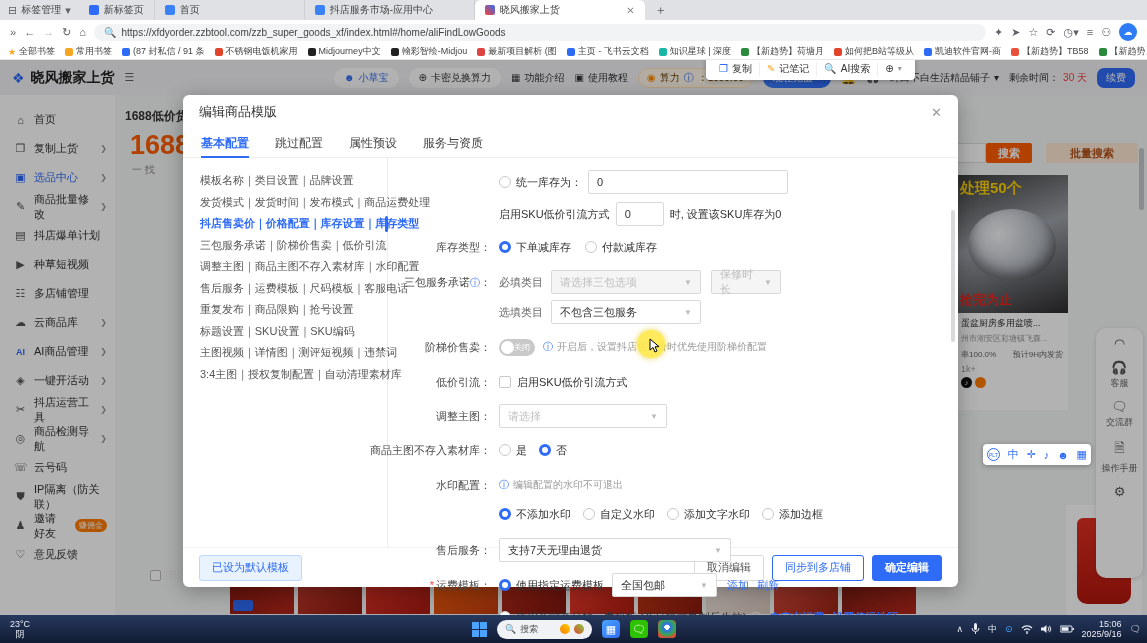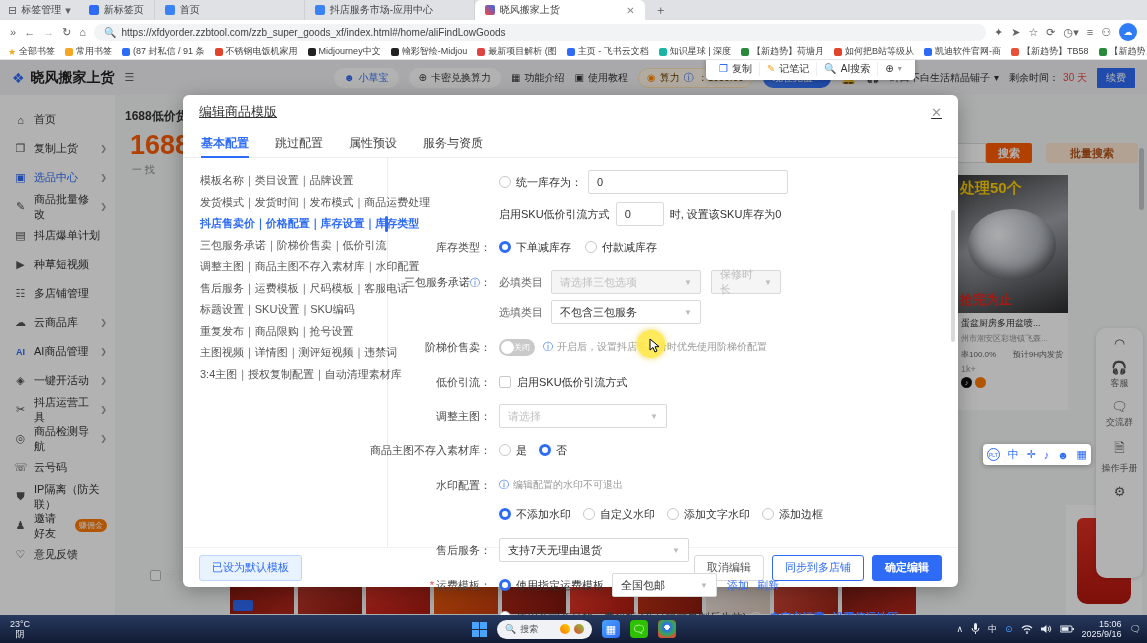--- a/index.html
+++ b/index.html
@@ -26,21 +26,21 @@
   .app { position:absolute; left:0; top:60px; width:1147px; height:555px; background:#f5f6f7; overflow:hidden; }
   .appheader { position:absolute; left:0; top:0; width:100%; height:35px; background:#f2f3f5; display:flex; align-items:center; gap:10px; padding:0 12px; font-size:11px; color:#333; }
   .applogo { display:flex; align-items:center; gap:6px; font-size:14px; font-weight:bold; color:#222; }
   .pawicon { color:#2e6bf6; font-size:14px; }
   .hpill { background:#fff; border-radius:12px; padding:3px 10px; display:flex; align-items:center; gap:4px; color:#2e6bf6; font-size:10px; }
   .hlink { display:flex; align-items:center; gap:4px; color:#333; font-size:10px; }
   .powerpill { background:#fff7e8; border:1px solid #ffe2b8; border-radius:12px; padding:2px 8px; display:flex; align-items:center; gap:4px; font-size:10px; color:#663c00; }
   .recharge { background:linear-gradient(90deg,#3c7dff,#2e6bf6); color:#fff; border-radius:12px; padding:3px 10px; font-size:10px; position:relative; }
   .bell { position:relative; font-size:12px; }
   .bell::after { content:""; position:absolute; right:-2px; top:-2px; width:5px; height:5px; background:#f43; border-radius:50%; }
-  .renew { background:#2e6bf6; color:#fff; border-radius:1px; padding:3px 9px; font-size:10px; }
+  .renew { background:#2e6bf6; color:#fff; border-radius:7px; padding:3px 9px; font-size:10px; }
   .redtime { color:#f43f3f; }
 
   .sidebar { position:absolute; left:0; top:35px; width:115px; height:520px; background:#fff; padding-top:10px; }
   .sbitem { display:flex; align-items:center; gap:7px; height:29px; padding:0 8px 0 14px; font-size:11px; color:#333; }
   .sbitem .ic { width:13px; font-size:11px; color:#555; text-align:center; flex:none; }
   .sbitem.active, .sbitem.active .ic { color:#2e6bf6; }
   .sbarrow { margin-left:auto; color:#999; font-size:8px; }
   .sbbadge { background:#ff7a00; color:#fff; font-size:8px; border-radius:7px; padding:1px 4px; margin-left:2px; white-space:nowrap; }
 
   
@@ -79,21 +79,21 @@
 
   
   .cliptool { position:absolute; left:706px; top:-3px; height:23px; background:#fff; border-radius:4px; box-shadow:0 1px 5px rgba(0,0,0,.3); display:flex; align-items:center; font-size:10px; color:#333; padding:0 6px; gap:0; z-index:30; }
   .ct-item { display:flex; align-items:center; gap:4px; padding:0 7px; border-right:1px solid #eee; height:14px; }
   .ct-item:last-child { border-right:none; }
   .minibar { position:absolute; left:983px; top:384px; width:108px; height:21px; background:#fff; border-radius:4px; box-shadow:0 1px 5px rgba(0,0,0,.3); display:flex; align-items:center; justify-content:space-around; z-index:30; color:#2e6bf6; font-size:11px; }
   .plt { width:13px; height:13px; border-radius:50%; border:1.5px solid #2e6bf6; color:#2e6bf6; font-size:5px; display:flex; align-items:center; justify-content:center; }
 
   
   .modal { position:absolute; left:183px; top:35px; width:775px; height:492px; background:#fff; border-radius:6px; box-shadow:0 4px 20px rgba(0,0,0,.3); z-index:20; font-size:11px; color:#333; }
-  .mhead { height:34px; display:flex; align-items:center; justify-content:space-between; padding:0 16px; font-size:13px; color:#333;text-decoration:underline; }
+  .mhead { height:34px; display:flex; align-items:center; justify-content:space-between; padding:0 16px; font-size:13px; color:#333; }
   .mclose { color:#999; font-size:13px; }
   .mtabs { height:29px; display:flex; gap:26px; padding:0 18px; border-bottom:1px solid #ededed; font-size:12px; color:#444; }
   .mtab { display:flex; align-items:center; position:relative; }
   .mtab.active { color:#2e6bf6; font-weight:bold; }
   .mtab.active::after { content:""; position:absolute; left:0; right:0; bottom:-1px; height:2px; background:#2e6bf6; }
   .mbody { display:flex; height:389px; }
   .mnav { width:204px; padding:12px 0 0 17px; flex:none; }
   .mnav-item { position:relative; font-size:11px; color:#555; line-height:21.5px; white-space:nowrap; }
   .mnav-item.active { color:#2e6bf6; font-weight:bold; }
   .mnav-item.active::after { content:""; position:absolute; right:-1px; top:3px; bottom:3px; width:3px; background:#2e6bf6; border-radius:2px; }
@@ -480,22 +480,22 @@
         <div class="mtab">服务与资质</div>
       </div>
       <div class="mbody">
         <div class="mnav">
           <div class="mnav-item">模板名称｜类目设置｜品牌设置</div>
           <div class="mnav-item">发货模式｜发货时间｜发布模式｜商品运费处理</div>
           <div class="mnav-item active">抖店售卖价｜价格配置｜库存设置｜库存类型</div>
           <div class="mnav-item">三包服务承诺｜阶梯价售卖｜低价引流</div>
           <div class="mnav-item">调整主图｜商品主图不存入素材库｜水印配置</div>
           <div class="mnav-item">售后服务｜运费模板｜尺码模板｜客服电话</div>
+          <div class="mnav-item">重复发布｜商品限购｜抢号设置</div>
           <div class="mnav-item">标题设置｜SKU设置｜SKU编码</div>
-          <div class="mnav-item">重复发布｜商品限购｜抢号设置</div>
           <div class="mnav-item">主图视频｜详情图｜测评短视频｜违禁词</div>
           <div class="mnav-item">3:4主图｜授权复制配置｜自动清理素材库</div>
         </div>
         <div class="mdiv"></div>
         <div class="mform">
           <div class="mscroll"></div>
 
           <div class="frow" style="margin-top:2px">
             <span class="radio"></span>
             <span>统一库存为：</span>
@@ -581,21 +581,21 @@
             <span class="radio"></span>
             <span style="margin-right:12px">自定义水印</span>
             <span class="radio"></span>
             <span style="margin-right:12px">添加文字水印</span>
             <span class="radio"></span>
             <span>添加边框</span>
           </div>
 
           <div class="frow" style="margin-top:13px">
             <span class="flabel">售后服务：</span>
-            <div class="sel" style="width:190px">
+            <div class="sel" style="width:232px">
                 <span>支持7天无理由退货</span>
                 <span class="chev">▼</span>
               </div>
           </div>
 
           <div class="frow" style="margin-top:11px">
             <span class="flabel"><span class="req">*</span><span>运费模板：</span></span>
             <span class="radio on"></span>
             <span>使用指定运费模板</span>
             <div class="sel" style="width:105px;margin-left:8px">

